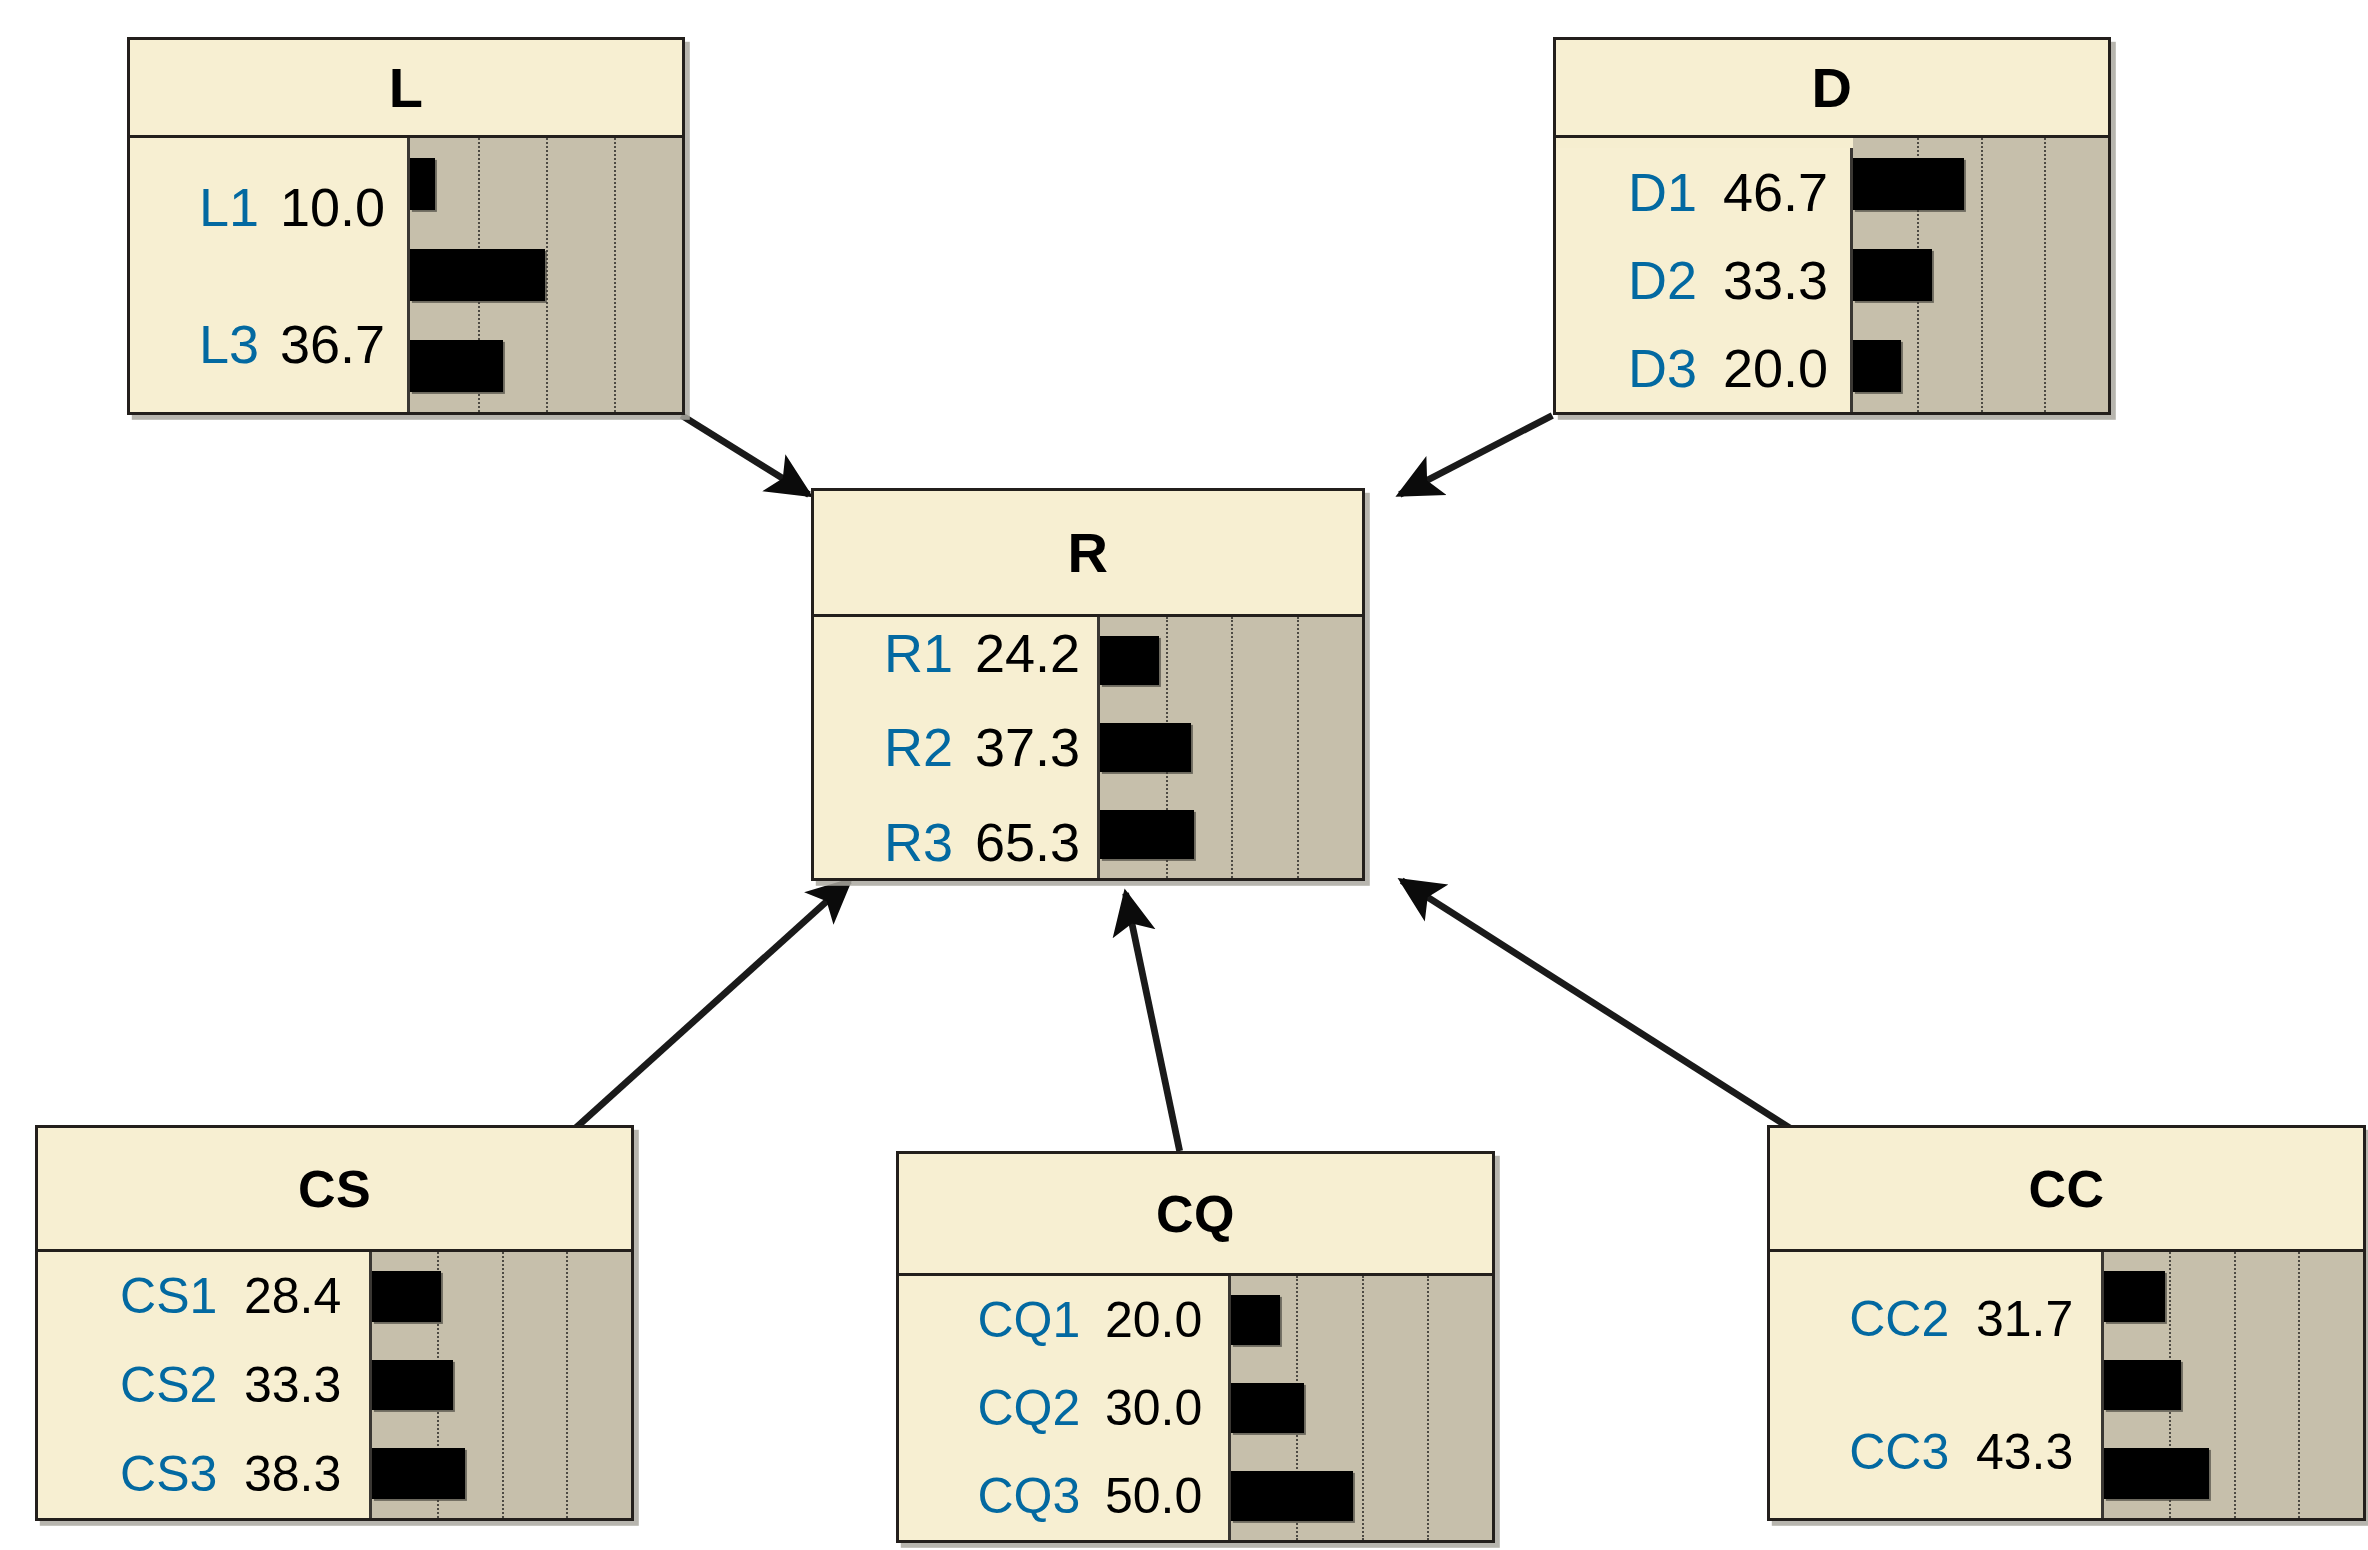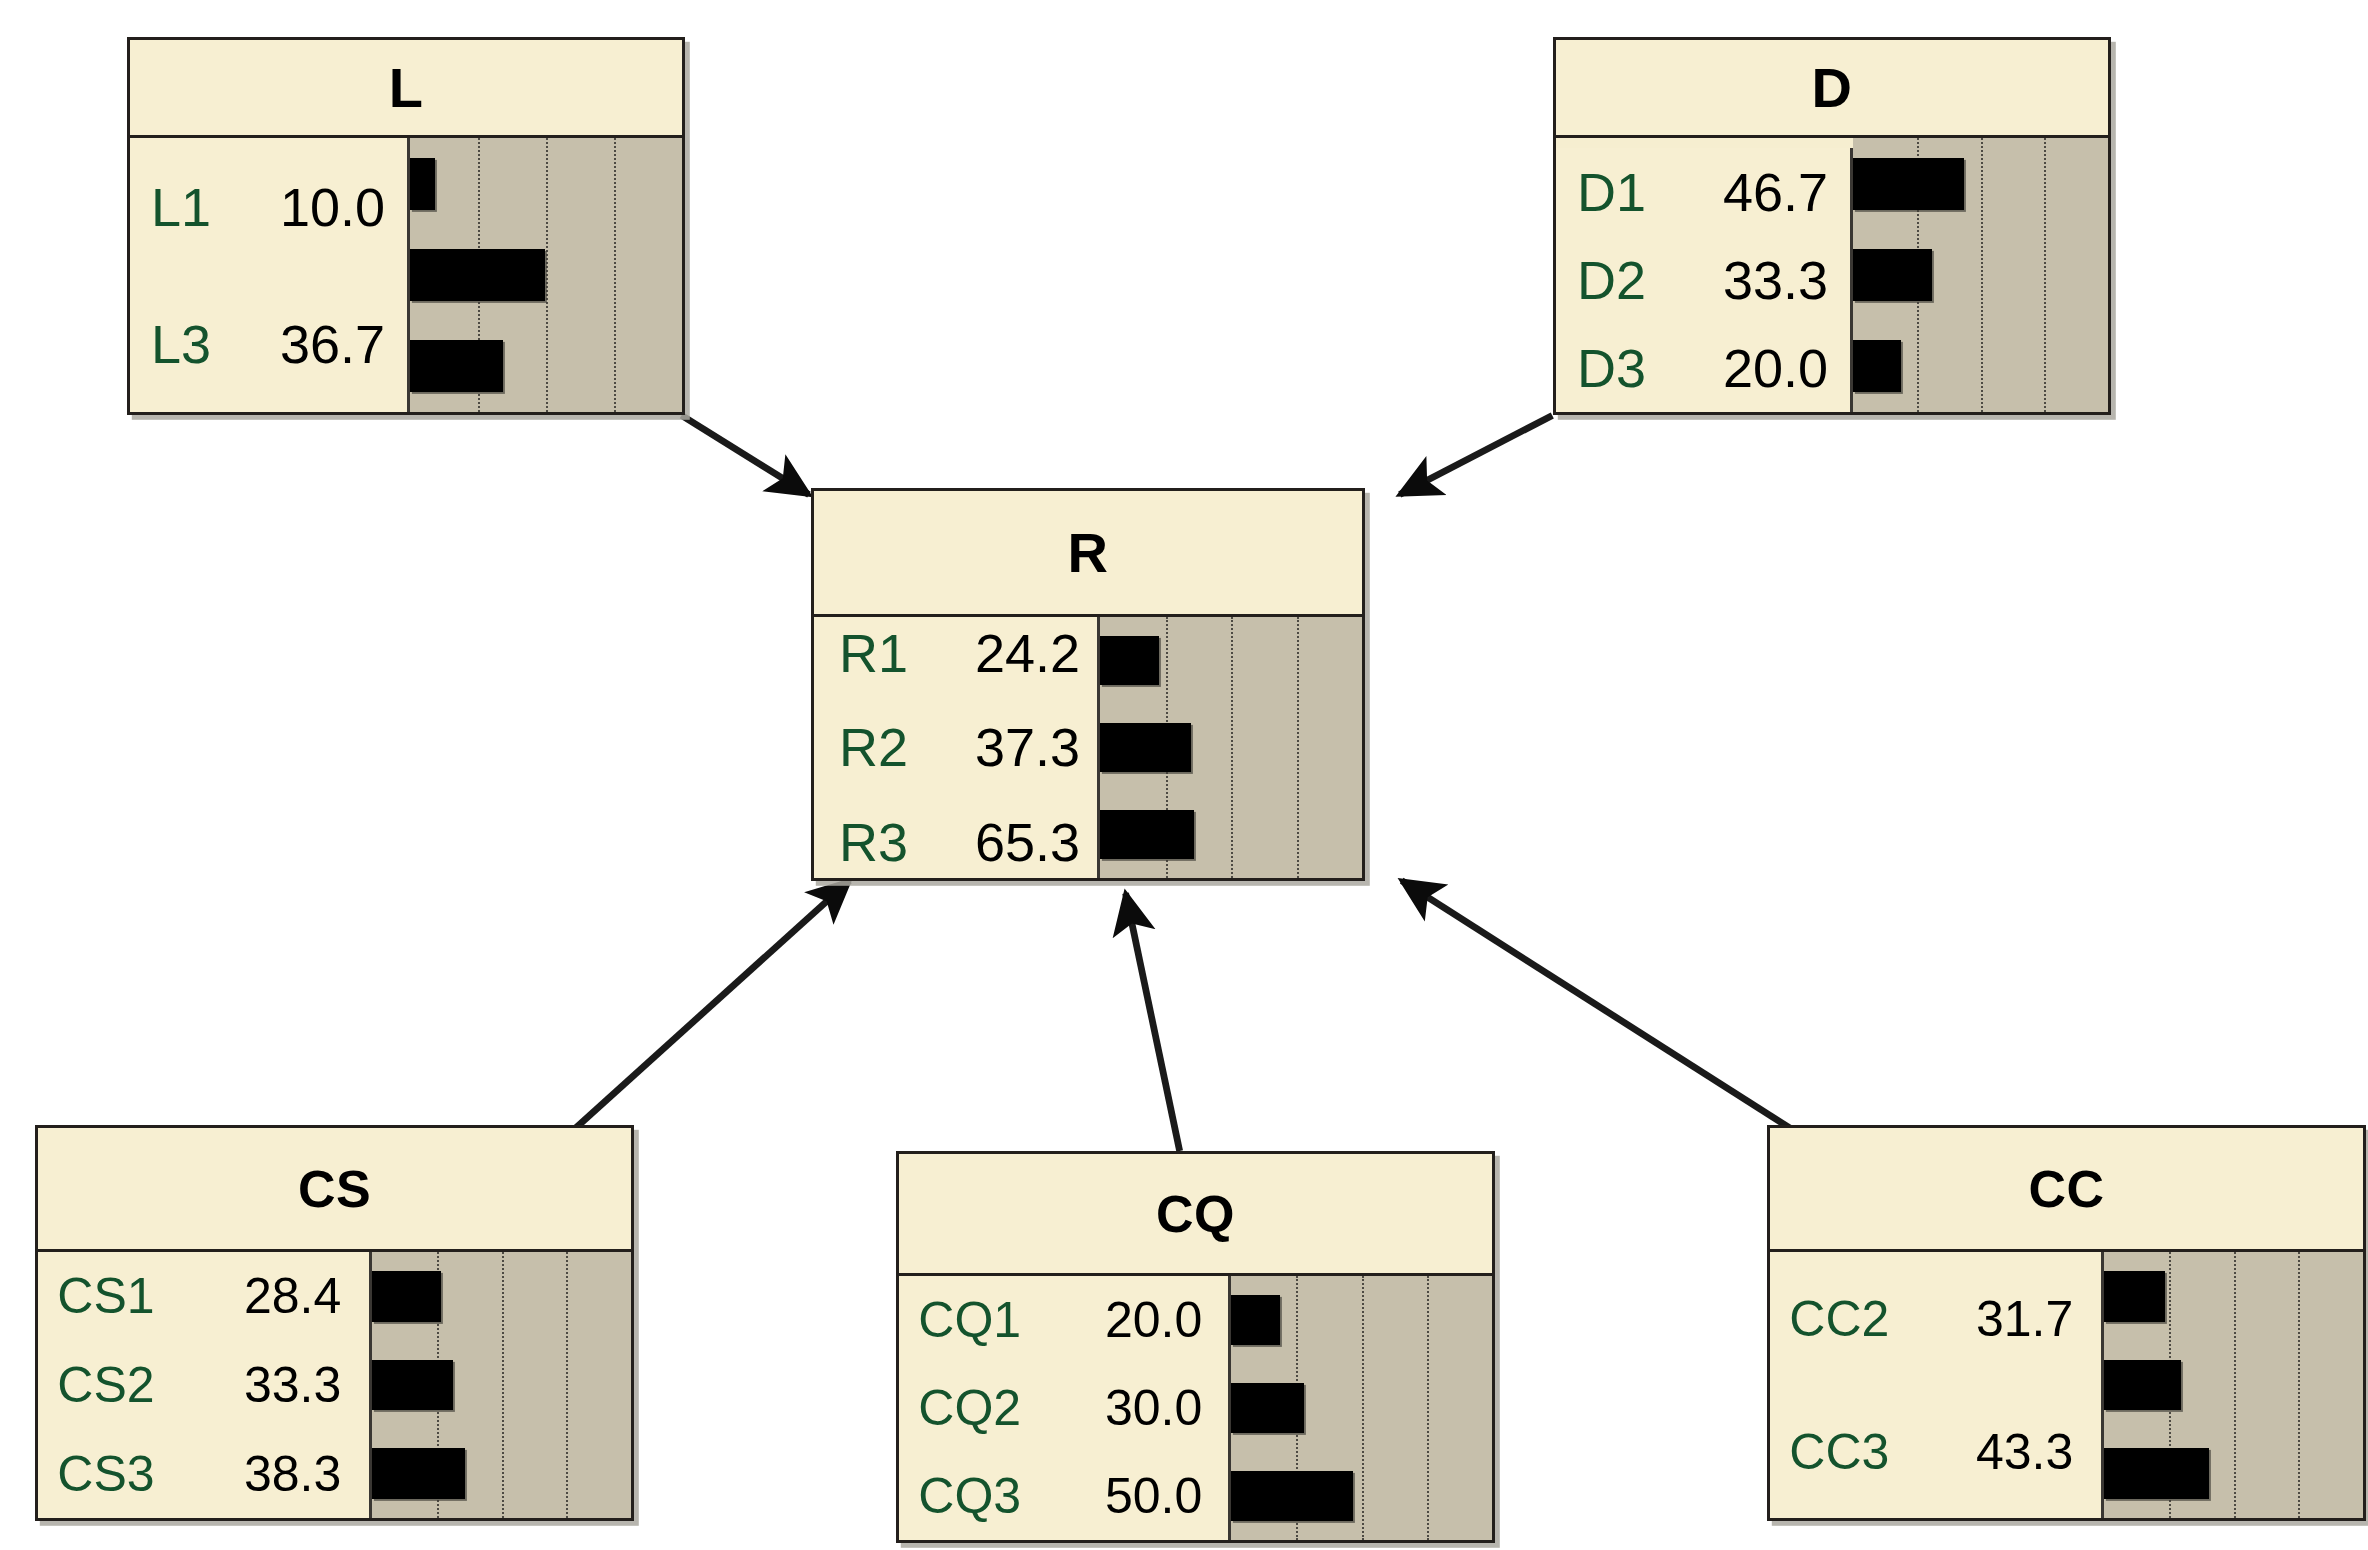--- a/index.html
+++ b/index.html
@@ -79,22 +79,22 @@
 
   .row-line {
     display: flex;
     flex-direction: row;
     align-items: center;
     box-sizing: border-box;
     white-space: nowrap;
   }
 
   .row-label {
-    color: #14532d;
-    text-align: left;
+    color: #0369a1;
+    text-align: right;
     flex: 0 0 auto;
   }
 
   .row-value {
     color: #000;
     text-align: right;
     flex: 0 0 auto;
   }
 
   

